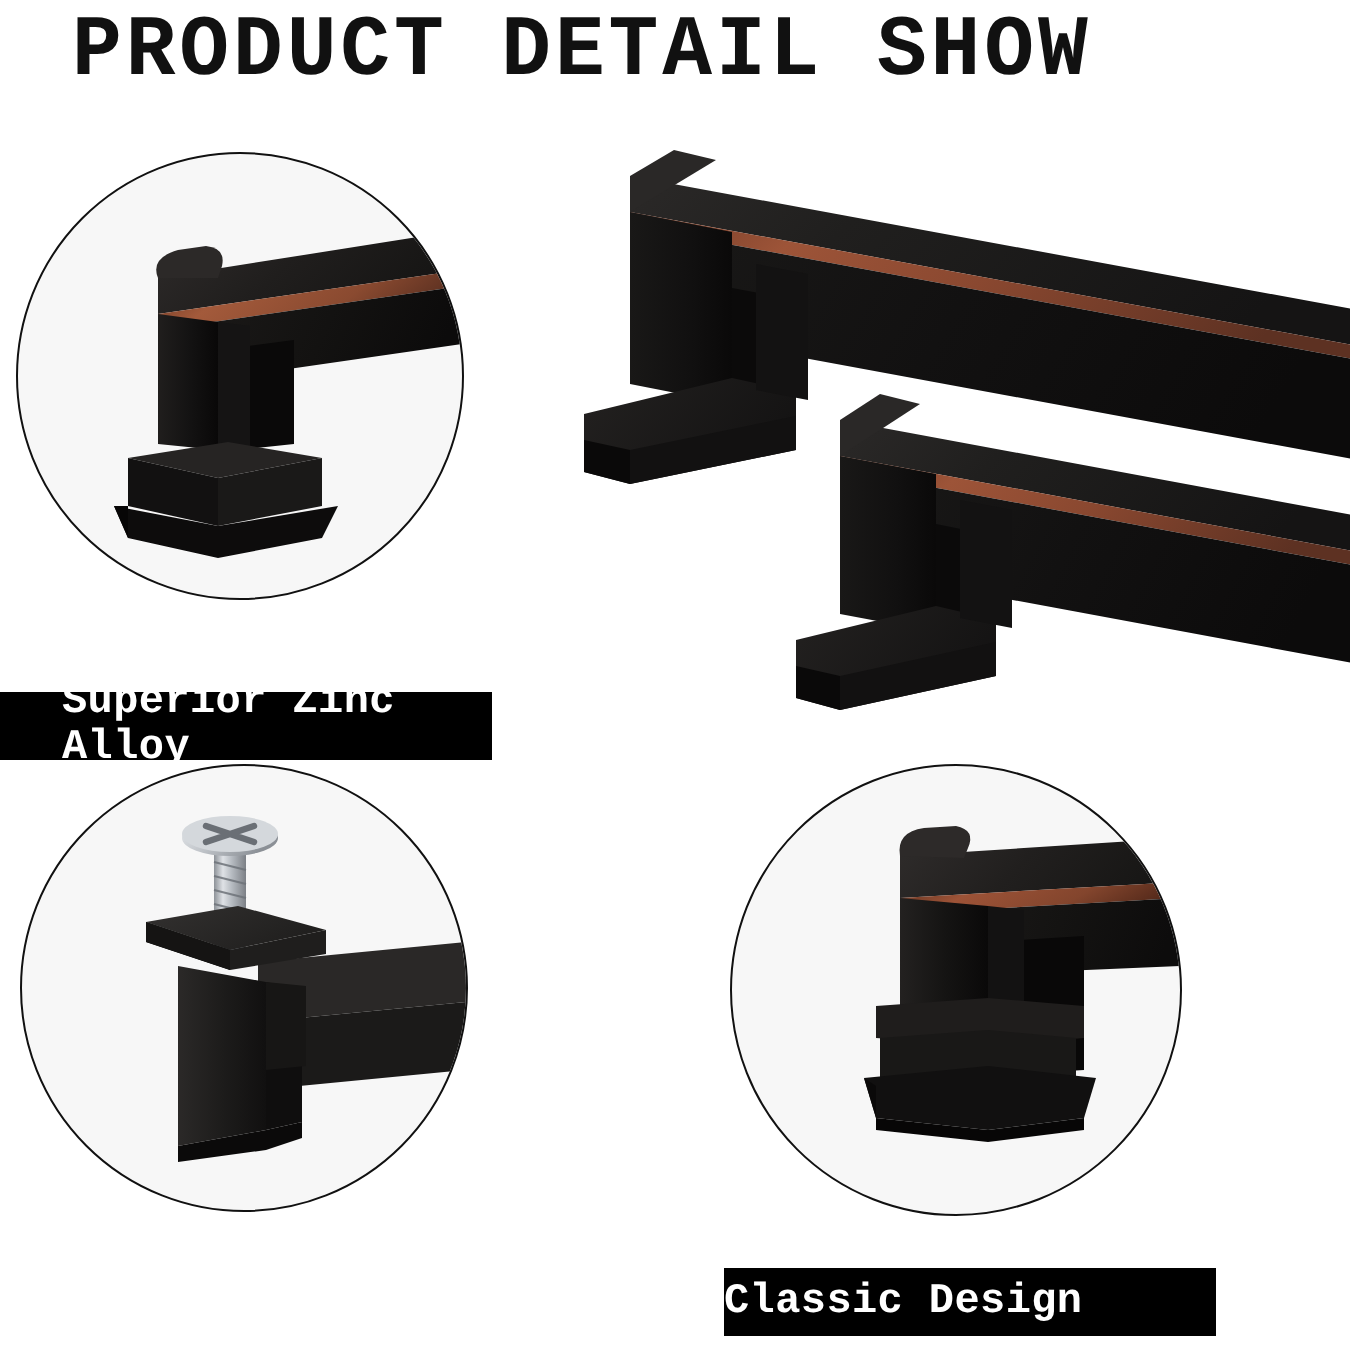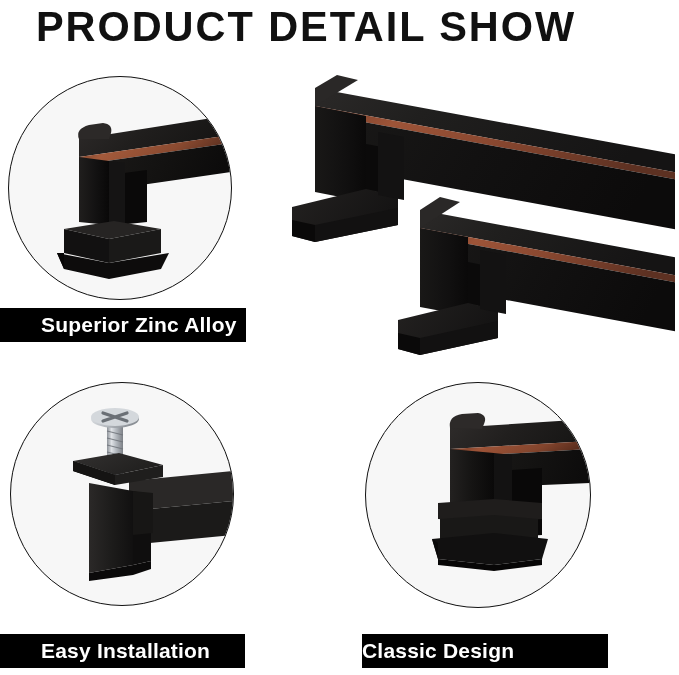--- a/index.html
+++ b/index.html
@@ -6,21 +6,21 @@
     margin: 0;
     padding: 0;
     background: #ffffff;
   }
   #page {
     position: relative;
     width: 675px;
     height: 675px;
     background: #ffffff;
     overflow: hidden;
-    font-family: Liberation Sans, sans-serif;
+    font-family: Liberation Mono, monospace;
   }
 
   
   #page-title {
     position: absolute;
     left: 36px;
     top: 0px;
     width: 560px;
     height: 56px;
     line-height: 52px;
@@ -38,21 +38,21 @@
     position: absolute;
     background: #000000;
     color: #ffffff;
     font-size: 21px;
     font-weight: bold;
     letter-spacing: 0.2px;
     display: flex;
     align-items: center;
     box-sizing: border-box;
   }
-  #label-zinc    { left: 0px;   top: 308px; width: 246px; height: 34px; padding-left: 41px; }
+  #label-zinc    { left: 0px;   top: 346px; width: 246px; height: 34px; padding-left: 31px; }
   #label-install { left: 0px;   top: 634px; width: 245px; height: 34px; padding-left: 41px; }
   #label-classic { left: 362px; top: 634px; width: 246px; height: 34px; }
 
   
   .circle-inset {
     position: absolute;
     border-radius: 50%;
     border: 1.6px solid #111111;
     background: #f7f7f7;
     overflow: hidden;
@@ -253,21 +253,20 @@
 
       <polygon points="78,100 122,108 122,182 78,190" fill="url(#i-body)"></polygon>
 
       <polygon points="122,108 140,112 140,178 122,182" fill="#0f0e0e"></polygon>
 
       <polygon points="122,108 142,110 142,150 122,152" fill="#171615"></polygon>
 
       <polygon points="78,190 122,182 140,178 140,186 122,192 78,198" fill="#0b0a0a"></polygon>
     </svg>
   </div>
-  <div id="label-install" class="label-bar">Easy Installation</div>
 
   <div id="circle-classic" class="circle-inset">
     <svg class="inset-svg" viewBox="0 0 224 224" xmlns="http://www.w3.org/2000/svg">
       <defs>
         <linearGradient id="c-top" x1="0" y1="0" x2="1" y2="0.2">
           <stop offset="0" stop-color="#2f2c2b"></stop>
           <stop offset="0.5" stop-color="#211f1e"></stop>
           <stop offset="1" stop-color="#171615"></stop>
         </linearGradient>
         <linearGradient id="c-copper" x1="0" y1="0" x2="1" y2="0.2">

